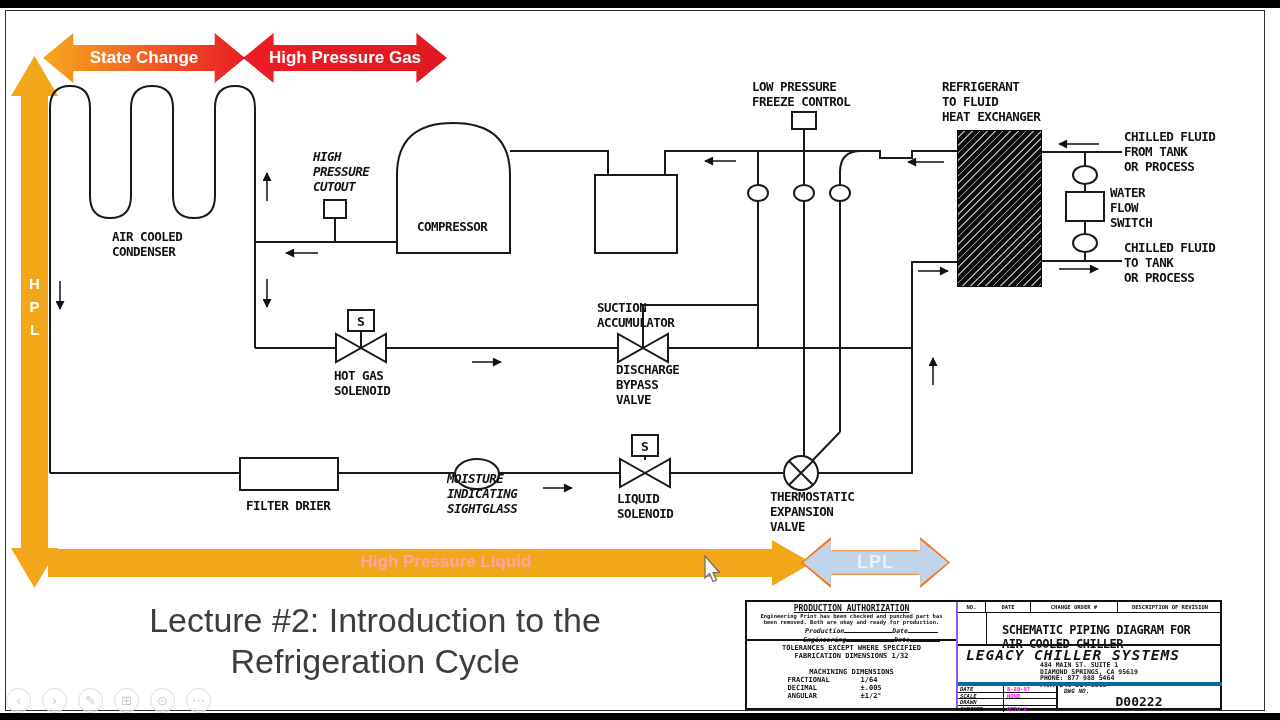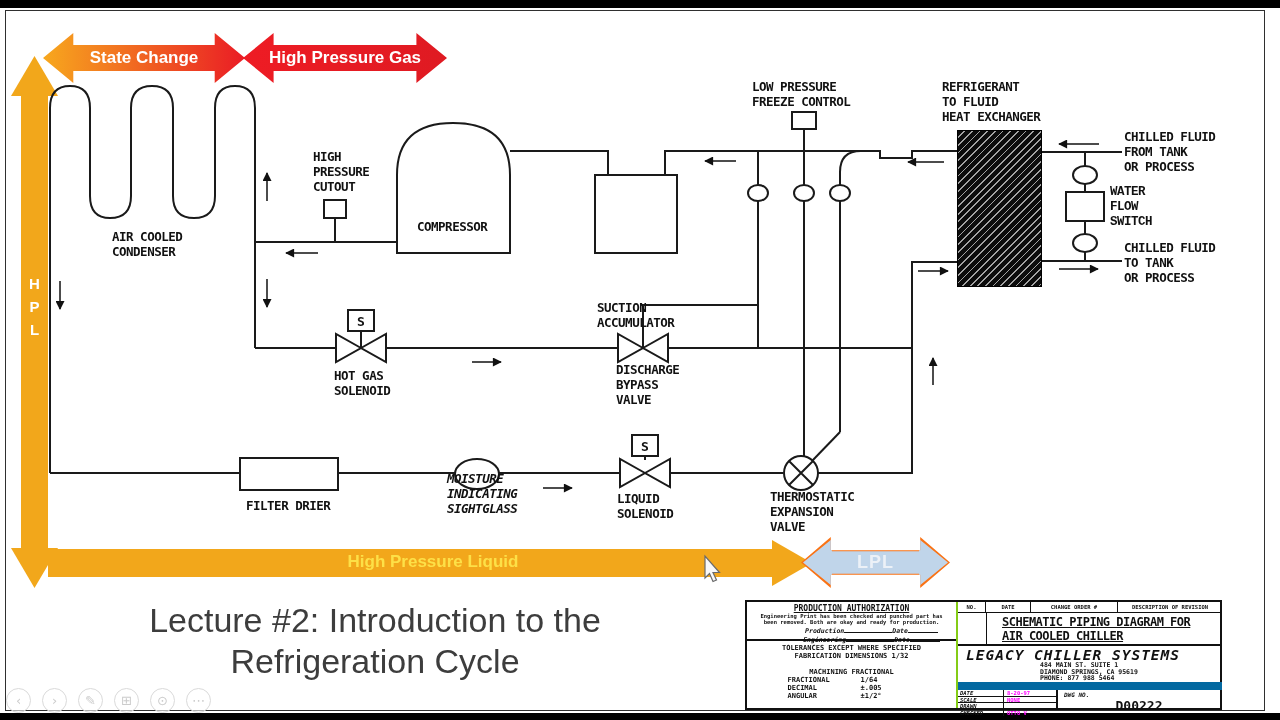--- a/index.html
+++ b/index.html
@@ -25,63 +25,63 @@
      clip-path:polygon(0% 50%,20% 0%,20% 26%,80% 26%,80% 0%,100% 50%,80% 100%,80% 74%,20% 74%,20% 100%);
      display:flex;align-items:center;justify-content:center;color:#ecf1f7;font:bold 18px "Liberation Sans",sans-serif;letter-spacing:1px;}
   .gold{background:#F2A71B;}
   #hpl-v-shaft{left:21px;top:92px;width:27px;height:464px;}
   #hpl-head-up{left:11px;top:56px;width:47px;height:40px;clip-path:polygon(50% 0,100% 100%,0 100%);}
   #hpl-head-down{left:11px;top:548px;width:47px;height:40px;clip-path:polygon(0 0,100% 0,50% 100%);}
   #hpl-h-shaft{left:48px;top:549px;width:724px;height:28px;}
   #hpl-head-right{left:772px;top:540px;width:40px;height:46px;clip-path:polygon(0 0,100% 50%,0 100%);}
   #hpl-letters{position:absolute;left:21px;top:272px;width:27px;text-align:center;
      color:#fff;font:bold 15px "Liberation Sans",sans-serif;line-height:23px;}
-  #hp-liquid-label{position:absolute;left:283px;top:552px;width:300px;text-align:center;
-     color:#fde047;font:bold 17px "Liberation Sans",sans-serif;}
+  #hp-liquid-label{position:absolute;left:296px;top:552px;width:300px;text-align:center;
+     color:#fca5a5;font:bold 17px "Liberation Sans",sans-serif;}
 
   
   #label-layer{position:absolute;left:0;top:0;width:1280px;height:720px;pointer-events:none;}
   .cad-label{position:absolute;font:bold 12.5px "DejaVu Sans Mono",monospace;
      letter-spacing:-0.5px;line-height:15px;color:#111;white-space:pre;}
 
   
   #heat-exchanger{position:absolute;left:957px;top:130px;width:83px;height:155px;
      background:#0c0c0c repeating-linear-gradient(135deg,rgba(255,255,255,0) 0 4.2px,rgba(255,255,255,.62) 4.2px 5.4px);
      border:1px solid #000;}
 
   
   #lecture-title{position:absolute;left:75px;top:600px;width:600px;text-align:center;
      color:#3d3d3d;font:400 34px "Liberation Sans",sans-serif;line-height:41px;}
 
   
   #title-block{position:absolute;left:745px;top:600px;width:477px;height:110px;background:#fff;
      border:2px solid #111;box-sizing:border-box;font-family:"DejaVu Sans Mono",monospace;color:#111;}
-  #tb-left{position:absolute;left:0;top:0;width:211px;height:100%;border-right:2px solid #84cc16;box-sizing:border-box;}
+  #tb-left{position:absolute;left:0;top:0;width:211px;height:100%;border-right:2px solid #8b5cf6;box-sizing:border-box;}
   #tb-prod{position:absolute;left:0;top:0;width:100%;height:39px;border-bottom:2px solid #111;box-sizing:border-box;text-align:center;}
   .tb-h{font:bold 8px "DejaVu Sans Mono",monospace;margin-top:2px;text-decoration:underline;}
   .tb-note{font:bold 5.5px "DejaVu Sans Mono",monospace;line-height:6px;}
   .tb-sigrow{font:italic bold 6.5px "DejaVu Sans Mono",monospace;margin-top:1.5px;padding-left:40px;}
   .blank{display:inline-block;border-bottom:1px solid #111;height:5px;}
   #tb-tol{position:absolute;left:0;top:39px;width:100%;text-align:center;}
   .tol-line{font:bold 7px "DejaVu Sans Mono",monospace;line-height:8px;}
   .tol-row{display:flex;justify-content:center;gap:18px;font:bold 7px "DejaVu Sans Mono",monospace;line-height:8px;}
   .tol-row span{min-width:55px;text-align:left;}
   #tb-right{position:absolute;left:211px;top:0;width:264px;height:100%;}
   #rev-header{position:absolute;left:0;top:0;width:100%;height:11px;border-bottom:1px solid #111;
      display:flex;box-sizing:border-box;}
   #rev-header div{font:bold 5.5px "DejaVu Sans Mono",monospace;border-right:1px solid #111;
      box-sizing:border-box;display:flex;align-items:center;justify-content:center;}
   #rev-no{width:28px;} #rev-date{width:45px;} #rev-co{width:87px;} #rev-desc{flex:1;border-right:none!important;}
   #rev-col-line{position:absolute;left:28px;top:11px;width:1px;height:31px;background:#111;}
-  #tb-title{position:absolute;left:44px;top:13px;font:bold 12px "DejaVu Sans Mono",monospace;
-     letter-spacing:-0.5px;line-height:14px;text-decoration:underline;}
+  #tb-title{position:absolute;left:44px;top:21px;font:bold 12px "DejaVu Sans Mono",monospace;
+     letter-spacing:-0.5px;line-height:14px;}
   #tb-company-box{position:absolute;left:0;top:42px;width:100%;height:38px;border-top:2px solid #111;box-sizing:border-box;}
   #tb-company{font:italic bold 14.5px "DejaVu Sans Mono",monospace;letter-spacing:1px;margin:1px 0 0 8px;}
   #tb-address{position:absolute;left:82px;top:16px;font:bold 6.5px "DejaVu Sans Mono",monospace;line-height:6.5px;}
-  #tb-bottom{position:absolute;left:0;top:80px;width:100%;height:26px;border-top:8px solid #0369a1;box-sizing:border-box;}
+  #tb-bottom{position:absolute;left:0;top:80px;width:100%;height:26px;border-top:4px solid #0369a1;box-sizing:border-box;}
   #tb-fields{position:absolute;left:0;top:0;width:100px;height:100%;border-right:2px solid #111;box-sizing:border-box;}
   .fld-row{display:flex;height:6.5px;border-bottom:1px solid #111;box-sizing:border-box;}
   .fld-row:last-child{border-bottom:none;}
   .fld-label{width:46px;font:italic bold 5.5px "DejaVu Sans Mono",monospace;padding-left:2px;border-right:1px solid #111;box-sizing:border-box;}
   .fld-value{flex:1;font:bold 5.5px "DejaVu Sans Mono",monospace;color:#FF00FF;padding-left:3px;}
   #tb-dwg-label{position:absolute;left:106px;top:1px;font:italic bold 6px "DejaVu Sans Mono",monospace;}
   #tb-dwg-value{position:absolute;left:106px;top:8px;width:150px;text-align:center;font:bold 13px "DejaVu Sans Mono",monospace;}
 
   
   #player-bar{position:absolute;left:6px;top:688px;display:flex;gap:11px;}
@@ -185,27 +185,27 @@
       <path d="M933,385 L933,358" marker-end="url(#ah)"></path>
       <path d="M1099,144 L1059,144" marker-end="url(#ah)"></path>
       <path d="M1059,269 L1098,269" marker-end="url(#ah)"></path>
     </g>
     <path d="M705,556 l0,22 l4.5,-4.5 l3.5,8 l3.5,-1.5 l-3.5,-7.5 l6.5,0 Z" fill="#f8f8f8" stroke="#6a6a6a" stroke-width="1.2"></path>
   </svg>
 
   <div id="heat-exchanger"></div>
   <div id="label-layer">
       <div class="cad-label" style="left: 112px; top: 229px;"><div>AIR COOLED</div><div>CONDENSER</div></div>
-      <div class="cad-label" style="left: 313px; top: 149px;"><div>HIGH</div><div>PRESSURE</div><div>CUTOUT</div></div>
+      <div class="cad-label" style="left: 313px; top: 149px; font-style: italic;"><div>HIGH</div><div>PRESSURE</div><div>CUTOUT</div></div>
       <div class="cad-label" style="left: 417px; top: 219px;"><div>COMPRESSOR</div></div>
       <div class="cad-label" style="left: 597px; top: 261px; margin-top: 39px;"><div>SUCTION</div><div>ACCUMULATOR</div></div>
       <div class="cad-label" style="left: 752px; top: 79px;"><div>LOW PRESSURE</div><div>FREEZE CONTROL</div></div>
       <div class="cad-label" style="left: 942px; top: 79px;"><div>REFRIGERANT</div><div>TO FLUID</div><div>HEAT EXCHANGER</div></div>
       <div class="cad-label" style="left: 1124px; top: 129px;"><div>CHILLED FLUID</div><div>FROM TANK</div><div>OR PROCESS</div></div>
-      <div class="cad-label" style="left: 1110px; top: 185px; font-family: Liberation Mono, monospace;"><div>WATER</div><div>FLOW</div><div>SWITCH</div></div>
+      <div class="cad-label" style="left: 1110px; top: 185px;"><div>WATER</div><div>FLOW</div><div>SWITCH</div></div>
       <div class="cad-label" style="left: 1124px; top: 240px;"><div>CHILLED FLUID</div><div>TO TANK</div><div>OR PROCESS</div></div>
       <div class="cad-label" style="left: 334px; top: 368px;"><div>HOT GAS</div><div>SOLENOID</div></div>
       <div class="cad-label" style="left: 616px; top: 362px;"><div>DISCHARGE</div><div>BYPASS</div><div>VALVE</div></div>
       <div class="cad-label" style="left: 246px; top: 498px;"><div>FILTER DRIER</div></div>
       <div class="cad-label" style="left: 447px; top: 471px; font-style: italic;"><div>MOISTURE</div><div>INDICATING</div><div>SIGHTGLASS</div></div>
       <div class="cad-label" style="left: 617px; top: 491px;"><div>LIQUID</div><div>SOLENOID</div></div>
       <div class="cad-label" style="left: 770px; top: 489px;"><div>THERMOSTATIC</div><div>EXPANSION</div><div>VALVE</div></div>
     </div>
 
   <div id="lecture-title">
@@ -222,21 +222,21 @@
         <div class="tb-sigrow">
           <span>Production</span><span class="blank" style="width:48px;"></span><span>Date</span><span class="blank" style="width:30px;"></span>
         </div>
         <div class="tb-sigrow">
           <span>Engineering</span><span class="blank" style="width:48px;"></span><span>Date</span><span class="blank" style="width:30px;"></span>
         </div>
       </div>
       <div id="tb-tol">
         <div class="tol-line" style="margin-top:3px;">TOLERANCES EXCEPT WHERE SPECIFIED</div>
         <div class="tol-line">FABRICATION DIMENSIONS  1/32</div>
-        <div class="tol-line" style="margin-top:8px;">MACHINING FRACTIONAL</div>
+        <div class="tol-line" style="margin-top:8px;">MACHINING DIMENSIONS</div>
         <div class="tol-row">
             <span>FRACTIONAL</span>
             <span>1/64</span>
           </div>
         <div class="tol-row">
             <span>DECIMAL</span>
             <span>±.005</span>
           </div>
         <div class="tol-row">
             <span>ANGULAR</span>

